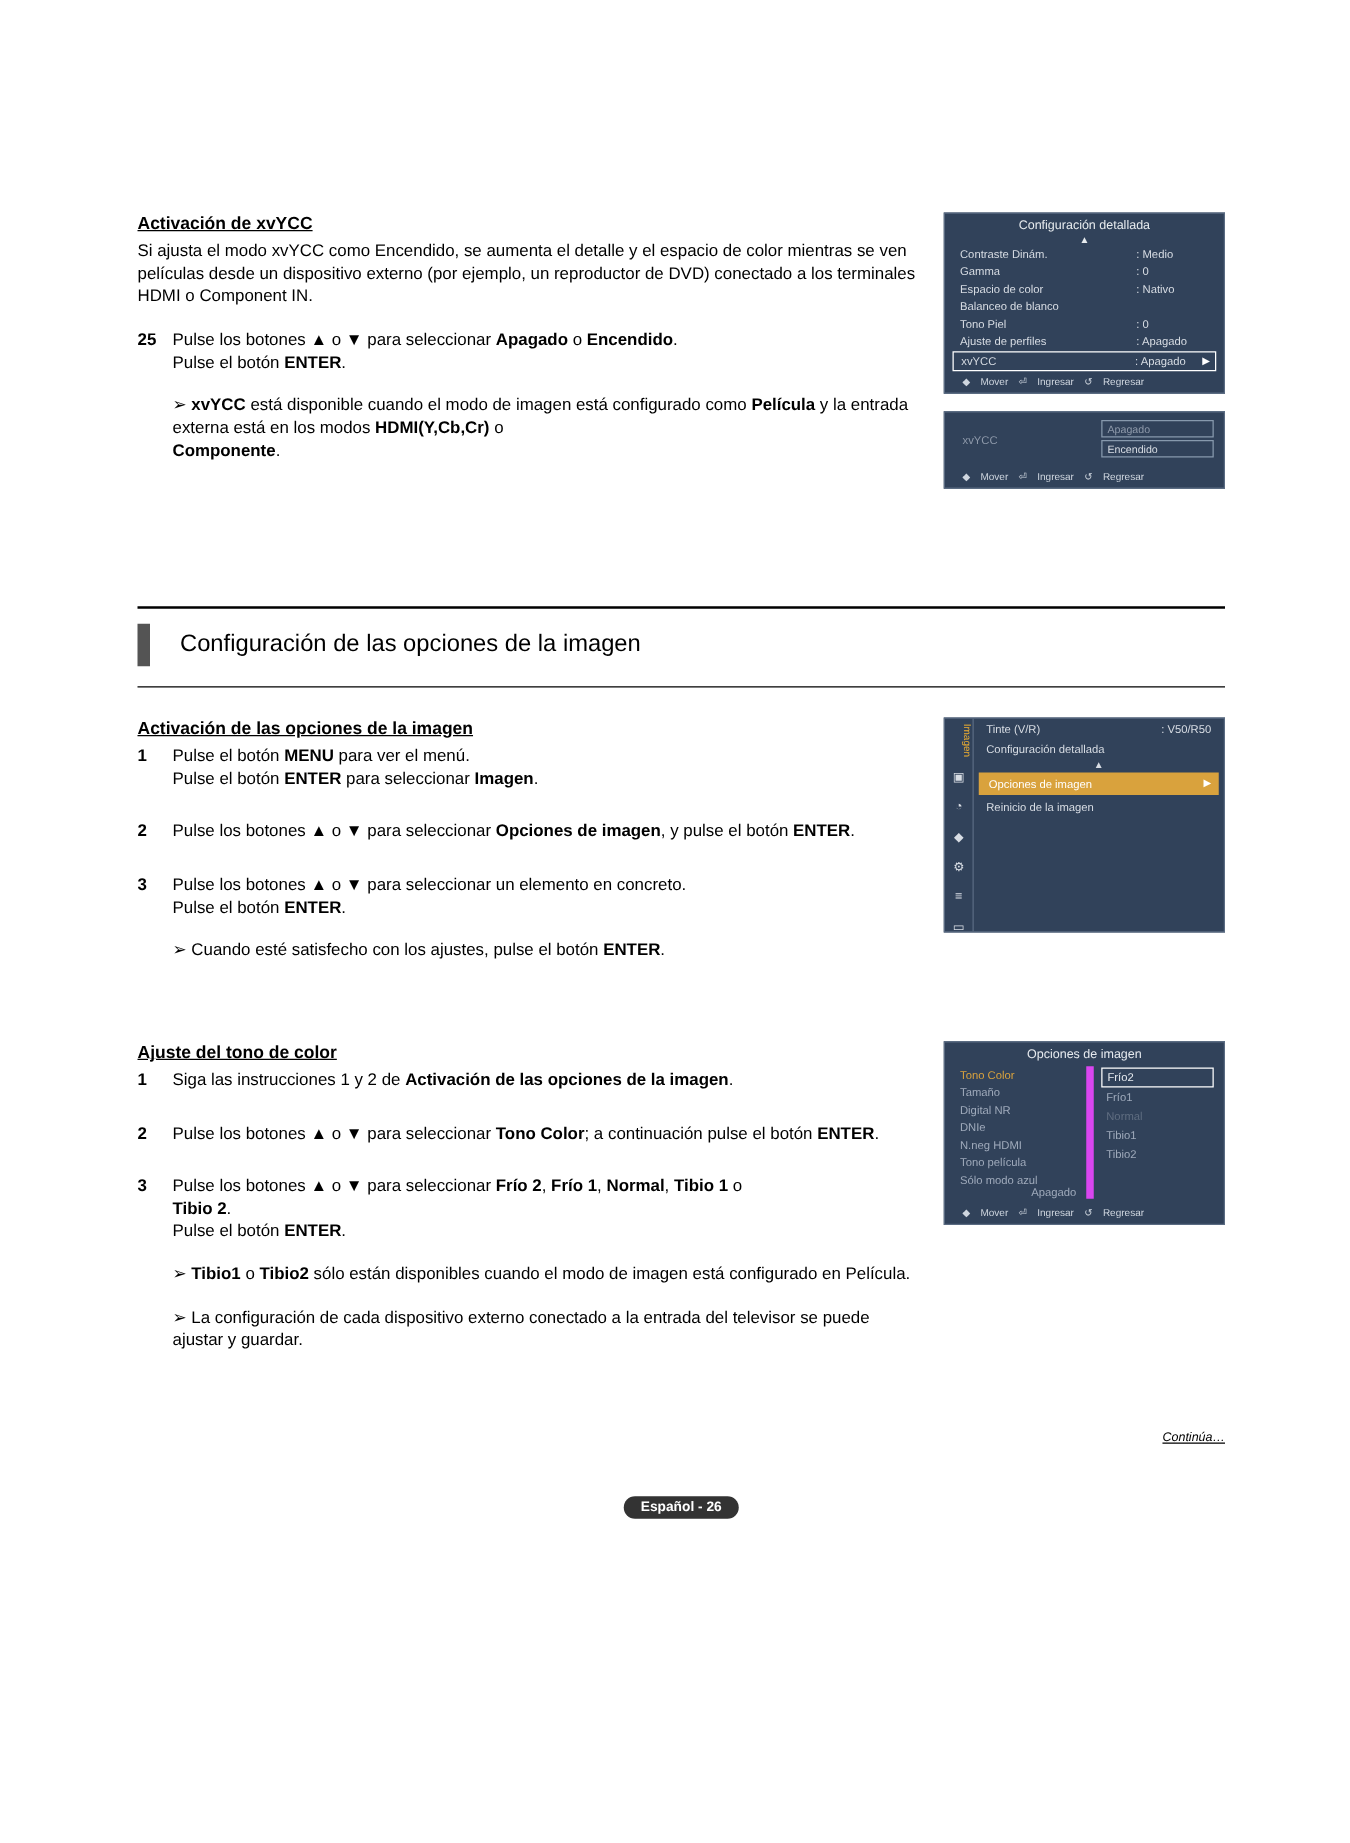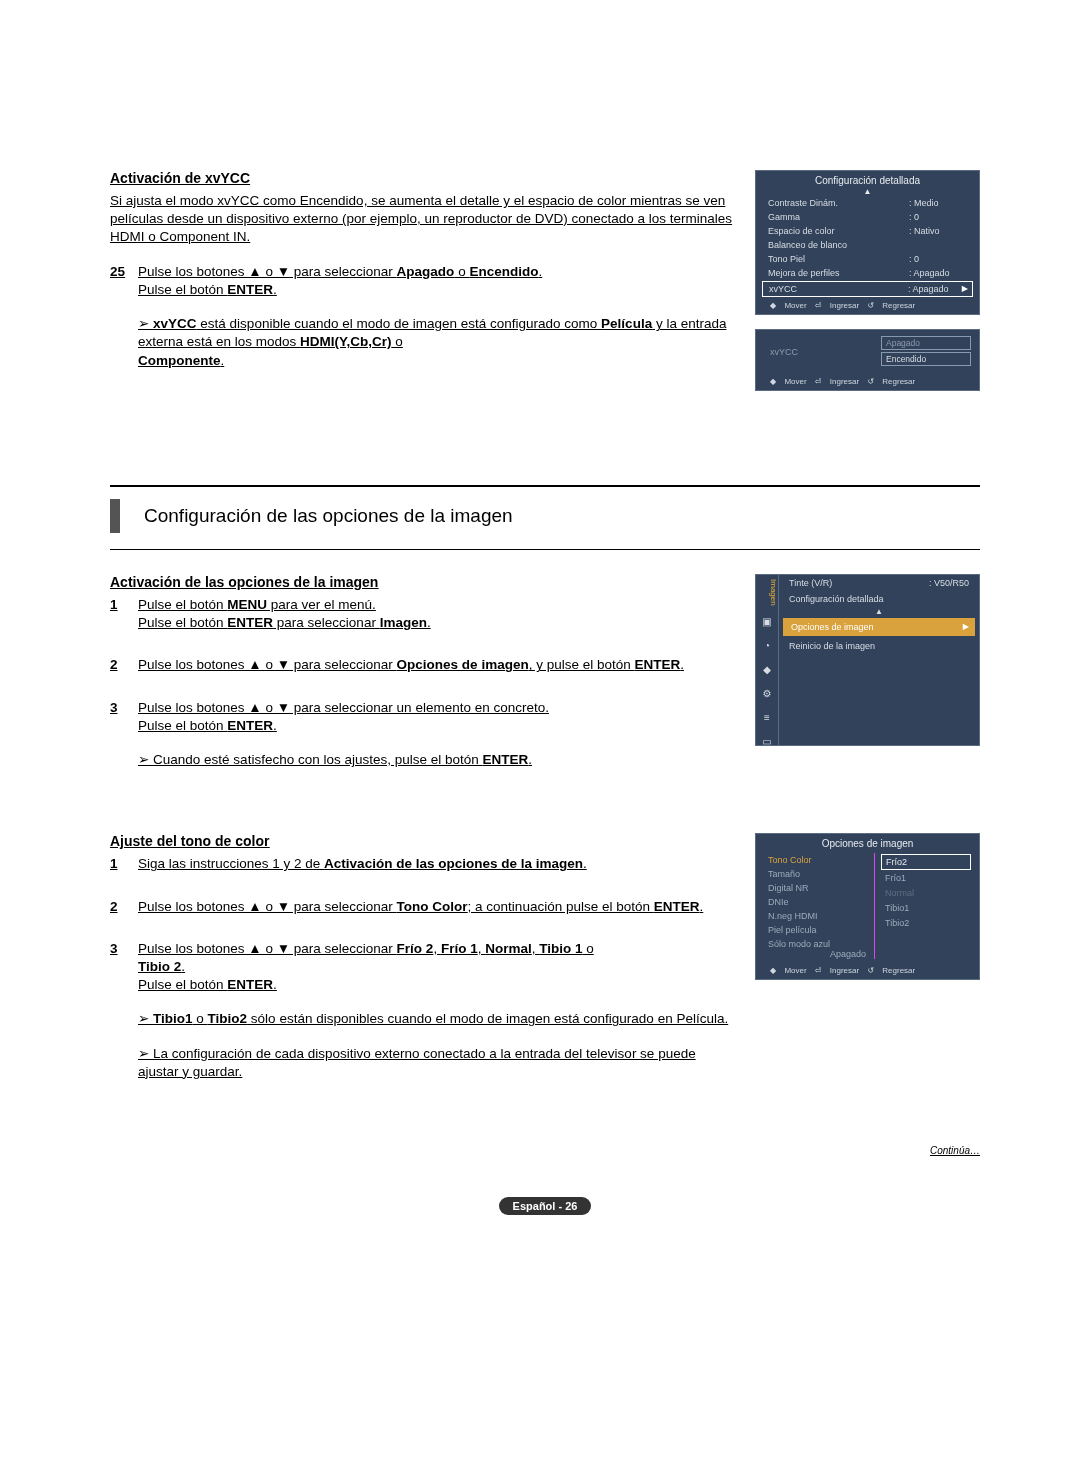--- a/index.html
+++ b/index.html
@@ -14,21 +14,20 @@
     box-sizing: border-box;
   }
   .section-row {
     display: flex;
     justify-content: space-between;
     margin-bottom: 40px;
   }
   .text-col {
     flex: 1;
     padding-right: 20px;
-    text-decoration: underline;
   }
   .screens-col {
     width: 225px;
     flex-shrink: 0;
   }
   .underhead {
     font-weight: bold;
     text-decoration: underline;
     font-size: 14px;
     margin-bottom: 6px;
@@ -237,21 +236,21 @@
   }
   .osd4-body{
     display:flex;
     padding:0 8px 4px 12px;
   }
   .osd4-left{ flex:1; }
   .osd4-left .r{ padding:2px 0;}
   .osd4-left .r.on{ color:#d9a23d; }
   .osd4-right{
     width:90px;
-    border-left:1px solid #d946ef;
+    border-left:6px solid #d946ef;
     padding-left:6px;
   }
   .osd4-right .opt{
     padding:2px 4px;
     margin:1px 0;
   }
   .osd4-right .opt.sel{
     border:1px solid #fff;
     color:#e6eaef;
   }
@@ -301,21 +300,21 @@
             </div>
             <div class="osd-row">
               <span class="k">Balanceo de blanco</span>
               <span class="v"></span>
             </div>
             <div class="osd-row">
               <span class="k">Tono Piel</span>
               <span class="v">: 0</span>
             </div>
             <div class="osd-row">
-              <span class="k">Mejora de perfiles</span>
+              <span class="k">Ajuste de perfiles</span>
               <span class="v">: Apagado</span>
             </div>
           </div>
         <div class="osd-row sel">
           <span class="k">xvYCC</span>
           <span class="v tri">: Apagado</span>
         </div>
         <div class="osd-foot">
           <span>◆ <span>Mover</span></span>
           <span>⏎ <span>Ingresar</span></span>
@@ -443,21 +442,21 @@
     <div class="screens-col">
       <div class="osd4">
         <div class="osd4-title">Opciones de imagen</div>
         <div class="osd4-body">
           <div class="osd4-left" id="osd4-left">
               <div class="r on">Tono Color</div>
               <div class="r">Tamaño</div>
               <div class="r">Digital NR</div>
               <div class="r">DNIe</div>
               <div class="r">N.neg HDMI</div>
-              <div class="r">Piel película</div>
+              <div class="r">Tono película</div>
               <div class="r">Sólo modo azul<span style="float:right;margin-right:8px;">Apagado</span></div>
             </div>
           <div class="osd4-right" id="osd4-right">
               <div class="opt sel">Frío2</div>
               <div class="opt">Frío1</div>
               <div class="opt dim">Normal</div>
               <div class="opt">Tibio1</div>
               <div class="opt">Tibio2</div>
             </div>
         </div>

